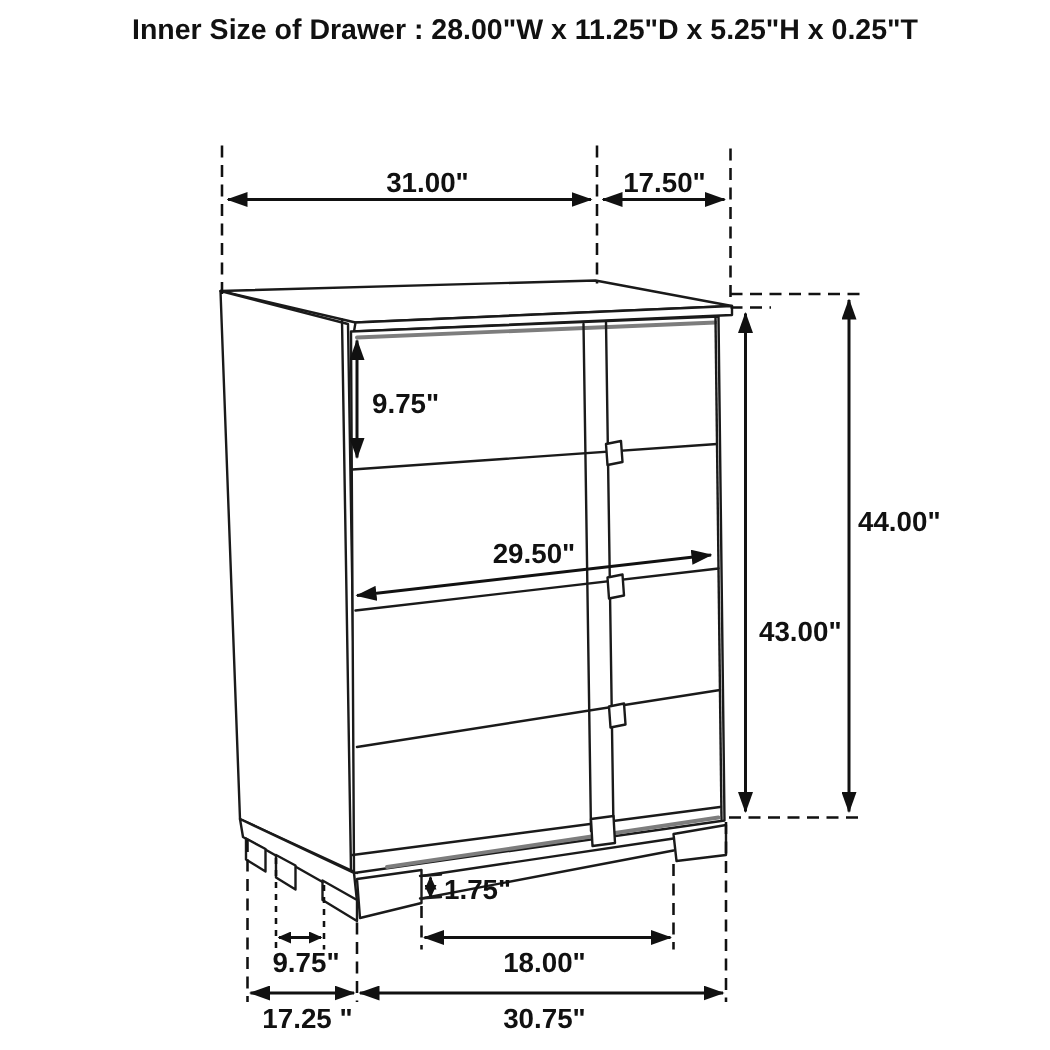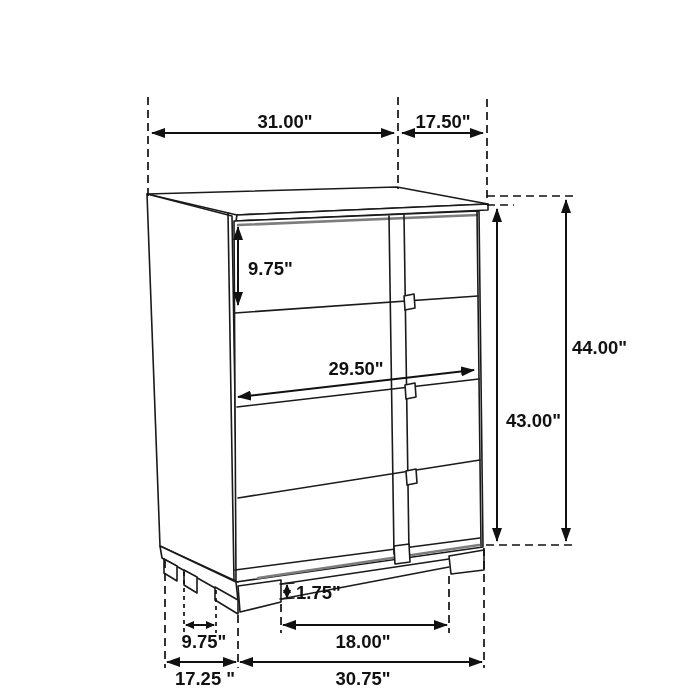--- a/index.html
+++ b/index.html
@@ -13,20 +13,21 @@
   .face{fill:#ffffff;stroke:#1a1a1a;stroke-width:1.6;stroke-linejoin:round;}
   .dim{stroke:#111;stroke-width:2;fill:none;}
   .dash{stroke:#111;stroke-width:1.7;fill:none;stroke-dasharray:8 5;}
   .dashf{stroke:#111;stroke-width:1.7;fill:none;stroke-dasharray:4 4;}
   .shadow{stroke:#7d7d7d;stroke-width:2.6;fill:none;stroke-linecap:round;}
 </style>
 </head>
 <body>
 
 <div class="page">
+  <div class="title">Inner Size of Drawer : 28.00"W x 11.25"D x 5.25"H x 0.25"T</div>
 
   <svg width="700" height="700" viewBox="0 0 700 700">
     <defs>
       <marker id="ah" markerUnits="userSpaceOnUse" markerWidth="14" markerHeight="10" refX="13" refY="5" orient="auto-start-reverse">
         <path d="M0,0 L14,5 L0,10 Z" fill="#111"></path>
       </marker>
       <marker id="ahs" markerUnits="userSpaceOnUse" markerWidth="9" markerHeight="8" refX="8" refY="4" orient="auto-start-reverse">
         <path d="M0,0 L9,4 L0,8 Z" fill="#111"></path>
       </marker>
     </defs>

